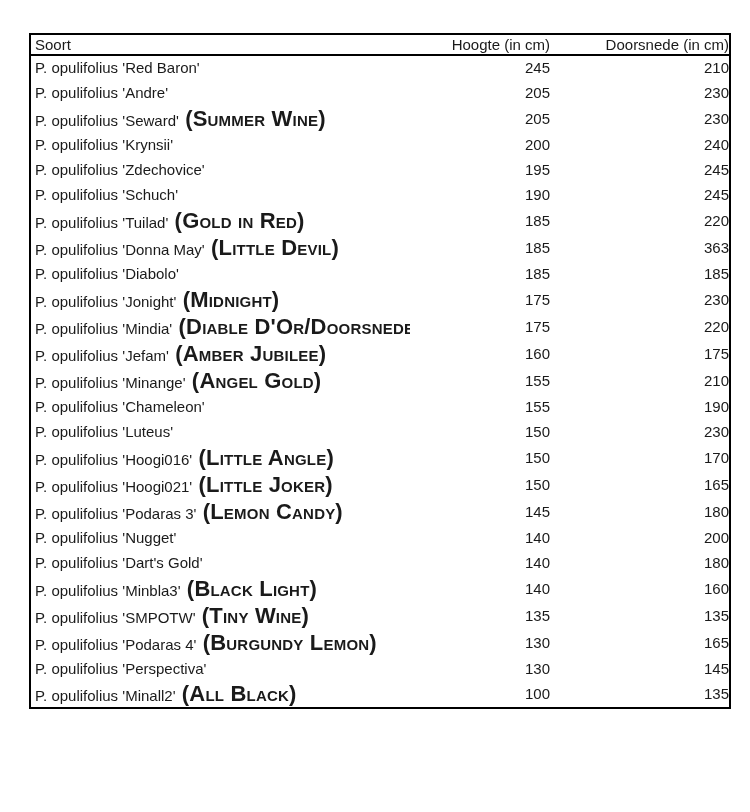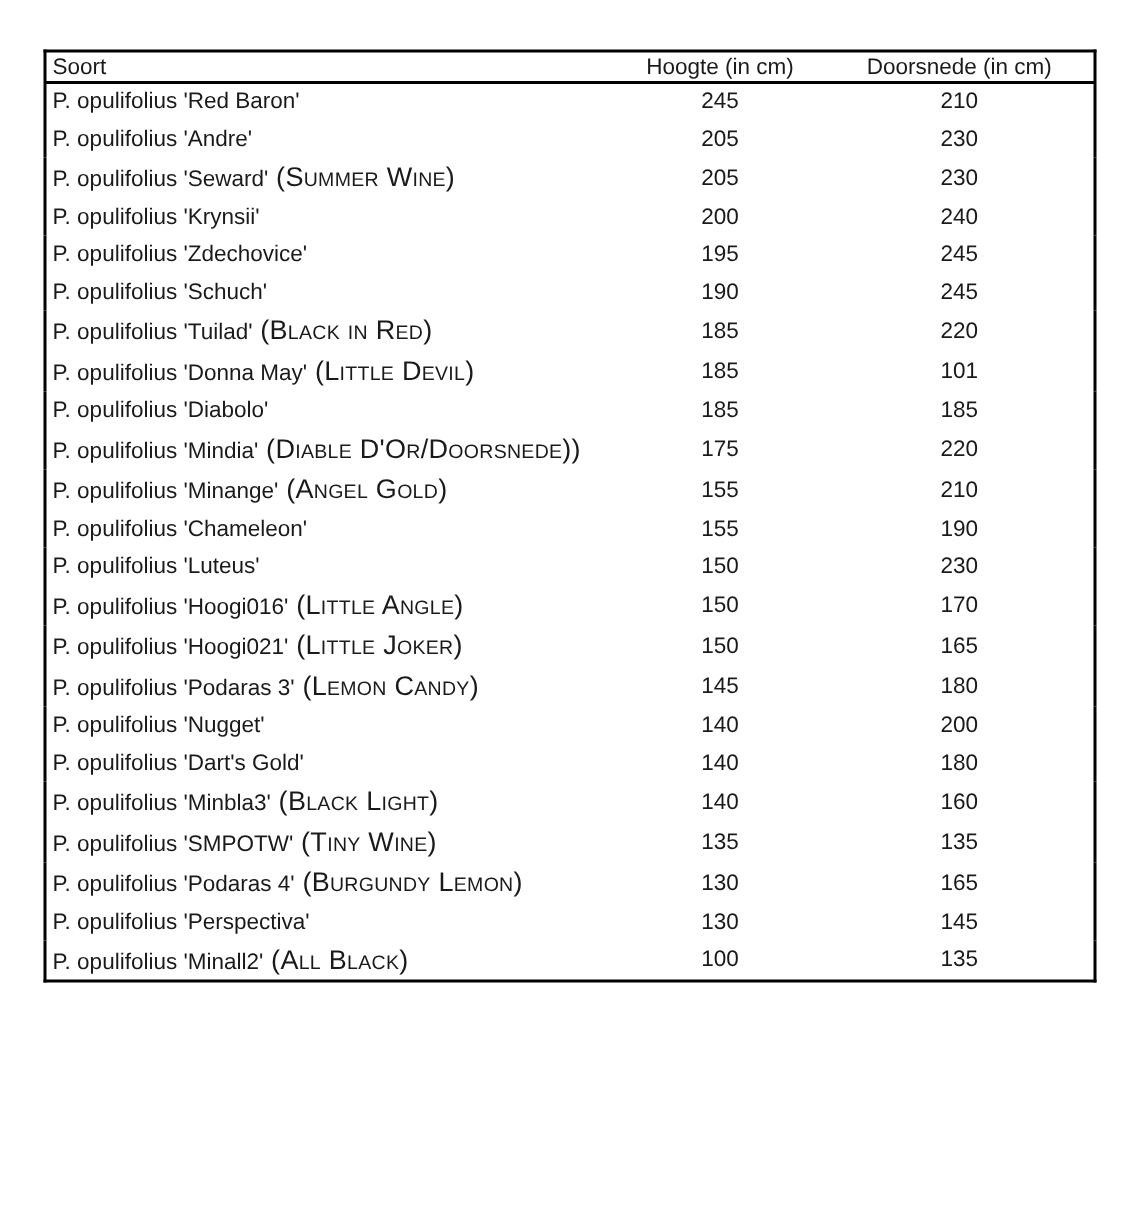--- a/index.html
+++ b/index.html
@@ -40,33 +40,34 @@
   }
   thead th {
     border-bottom: 2px solid #000000;
   }
   .h-soort, .cell-soort {
     text-align: left;
     padding-left: 4px;
     white-space: nowrap;
   }
   .h-num, .cell-num {
-    text-align: center;
+    text-align: right;
     margin-top: 29px;
   }
   tbody tr {
     height: 25px;
   }
   tbody tr.has-trade {
     height: 27px;
   }
   .trade {
-    font-size: 18px;
+    font-size: 22px;
     font-variant: small-caps;
     letter-spacing: 0.2px;
+    font-weight: bold;
   }
 </style>
 </head>
 <body>
 
 <div class="page">
   <table class="plant-table">
     <colgroup>
       <col style="width:380px">
       <col style="width:140px">
@@ -104,38 +105,48 @@
           <td class="cell-soort"><span>P. opulifolius 'Zdechovice'</span></td>
           <td class="cell-num">195</td>
           <td class="cell-num">245</td>
         </tr>
         <tr>
           <td class="cell-soort"><span>P. opulifolius 'Schuch'</span></td>
           <td class="cell-num">190</td>
           <td class="cell-num">245</td>
         </tr>
         <tr class="has-trade">
-          <td class="cell-soort"><span>P. opulifolius 'Tuilad'</span><span class="trade"> (Black in Red)</span></td>
+          <td class="cell-soort"><span>P. opulifolius 'Tuilad'</span><span class="trade"> (Gold in Red)</span></td>
           <td class="cell-num">185</td>
           <td class="cell-num">220</td>
         </tr>
         <tr class="has-trade">
           <td class="cell-soort"><span>P. opulifolius 'Donna May'</span><span class="trade"> (Little Devil)</span></td>
           <td class="cell-num">185</td>
-          <td class="cell-num">101</td>
+          <td class="cell-num">363</td>
         </tr>
         <tr>
           <td class="cell-soort"><span>P. opulifolius 'Diabolo'</span></td>
           <td class="cell-num">185</td>
           <td class="cell-num">185</td>
+        </tr>
+        <tr class="has-trade">
+          <td class="cell-soort"><span>P. opulifolius 'Jonight'</span><span class="trade"> (Midnight)</span></td>
+          <td class="cell-num">175</td>
+          <td class="cell-num">230</td>
         </tr>
         <tr class="has-trade">
           <td class="cell-soort"><span>P. opulifolius 'Mindia'</span><span class="trade"> (Diable D'Or/Doorsnede))</span></td>
           <td class="cell-num">175</td>
           <td class="cell-num">220</td>
+        </tr>
+        <tr class="has-trade">
+          <td class="cell-soort"><span>P. opulifolius 'Jefam'</span><span class="trade"> (Amber Jubilee)</span></td>
+          <td class="cell-num">160</td>
+          <td class="cell-num">175</td>
         </tr>
         <tr class="has-trade">
           <td class="cell-soort"><span>P. opulifolius 'Minange'</span><span class="trade"> (Angel Gold)</span></td>
           <td class="cell-num">155</td>
           <td class="cell-num">210</td>
         </tr>
         <tr>
           <td class="cell-soort"><span>P. opulifolius 'Chameleon'</span></td>
           <td class="cell-num">155</td>
           <td class="cell-num">190</td>

